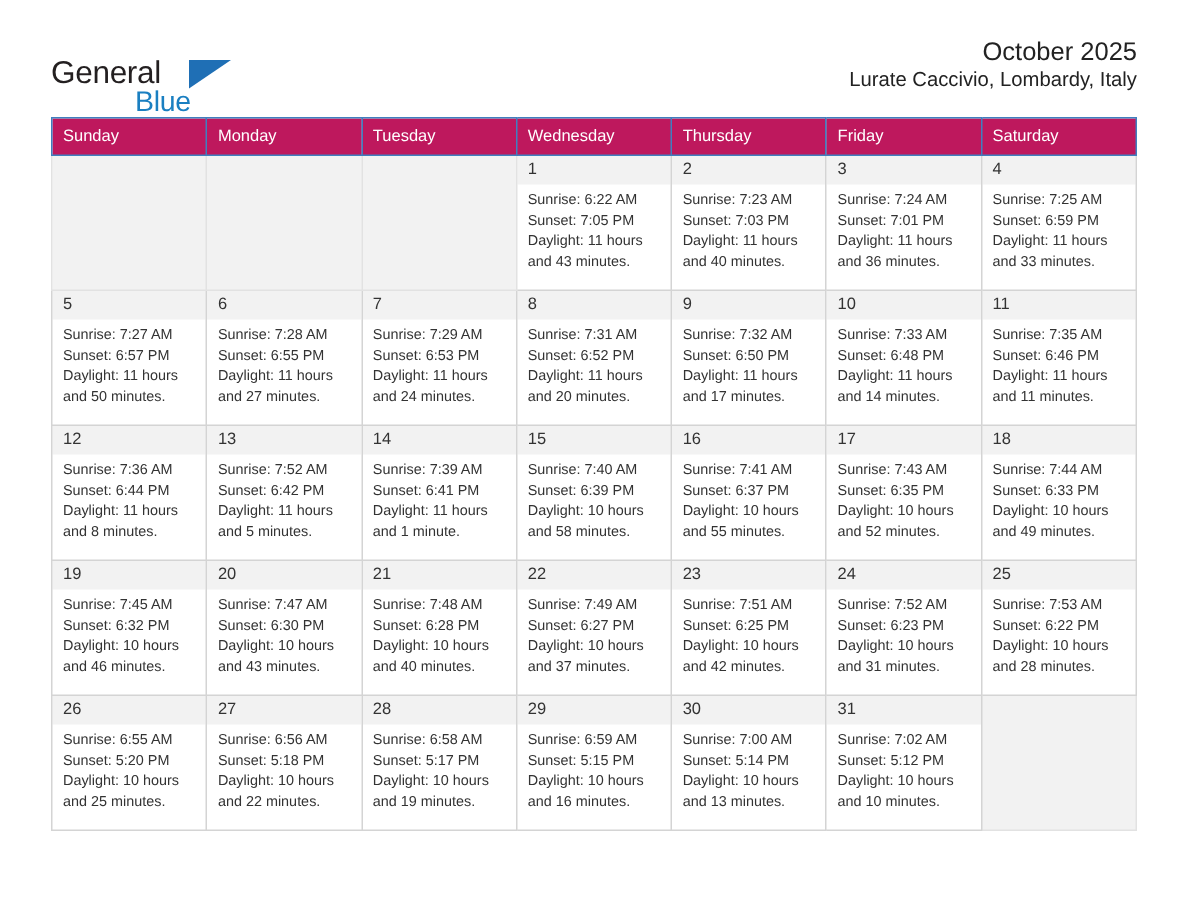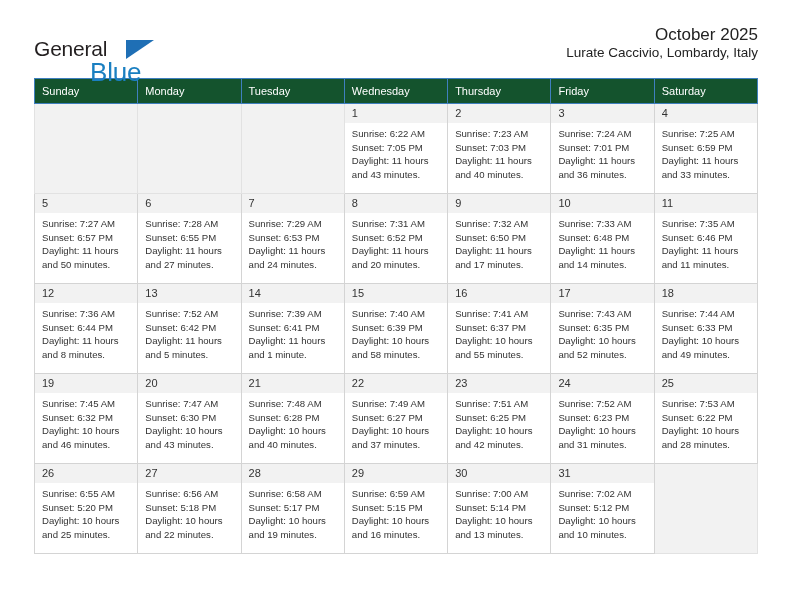--- a/index.html
+++ b/index.html
@@ -43,21 +43,21 @@
     top: 12px;
     font-size: 21px;
     color: #231f20;
     letter-spacing: -0.2px;
     line-height: 1;
   }
   .logo-blue {
     position: absolute;
     left: 56px;
     top: 33px;
-    font-size: 26px;
+    font-size: 19px;
     color: #1a7fc1;
     letter-spacing: -0.2px;
     line-height: 1;
   }
   .logo-triangle {
     position: absolute;
     left: 92px;
     top: 14px;
     width: 0;
     height: 0;
@@ -81,21 +81,21 @@
   }
 
   
   .calendar {
     width: 724px;
     border-collapse: collapse;
     table-layout: fixed;
     margin-top: 6px;
   }
   .calendar th {
-    background: #14532d;
+    background: #be185d;
     color: #ffffff;
     font-size: 11px;
     font-weight: normal;
     text-align: left;
     padding: 6px 0 6px 7px;
     height: 21px;
     box-sizing: border-box;
     border: 1px solid #3f7fbf;
   }
   .calendar td {

